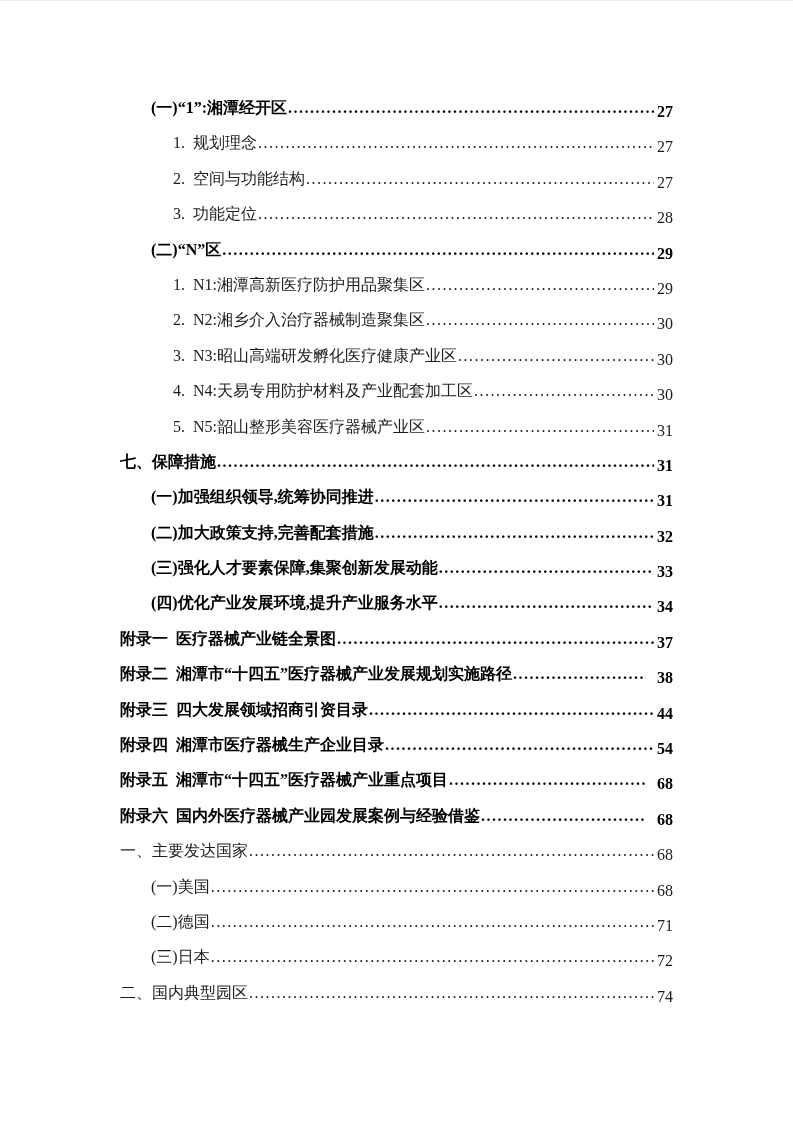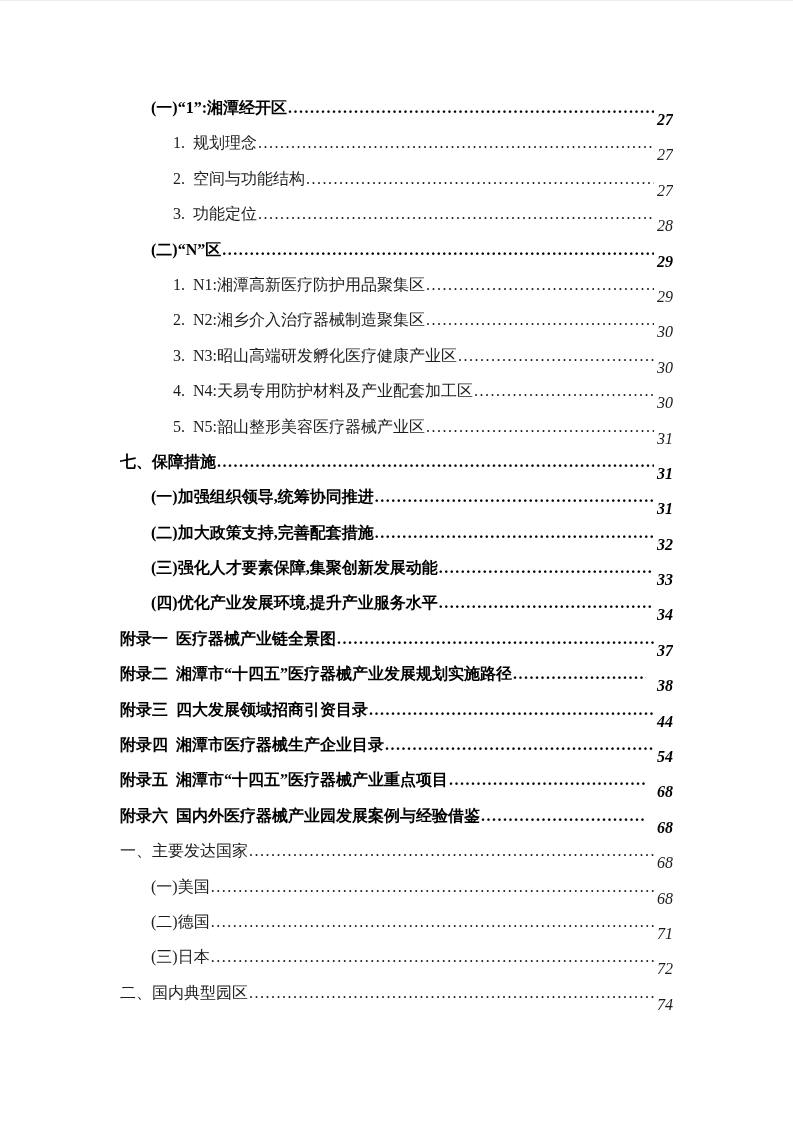--- a/index.html
+++ b/index.html
@@ -35,26 +35,25 @@
   .toc-row.l3 { padding-left: 53px; }
   .toc-row.bold { font-weight: bold; color: #000000; }
   .entry-title { white-space: nowrap; }
   .dot-leader {
     letter-spacing: 1.5px;
     margin-left: 1px;
   }
   .entry-page {
     position: absolute;
     right: 0;
-    top: 12px;
+    top: 4px;
     height: 35.4px;
     line-height: 35.4px;
     background: #ffffff;
     padding-left: 3px;
-    font-style: italic;
   }
 </style>
 </head>
 <body>
 
 <div class="doc-page">
   <div class="toc" id="toc">
       <div class="toc-row l2 bold"><span class="entry-title">(一)“1”:湘潭经开区</span><span class="dot-leader">............................................................................................................................................................................................................................................................................................................</span><span class="entry-page">27</span></div>
       <div class="toc-row l3"><span class="entry-title">1. 规划理念</span><span class="dot-leader">............................................................................................................................................................................................................................................................................................................</span><span class="entry-page">27</span></div>
       <div class="toc-row l3"><span class="entry-title">2. 空间与功能结构</span><span class="dot-leader">............................................................................................................................................................................................................................................................................................................</span><span class="entry-page">27</span></div>

